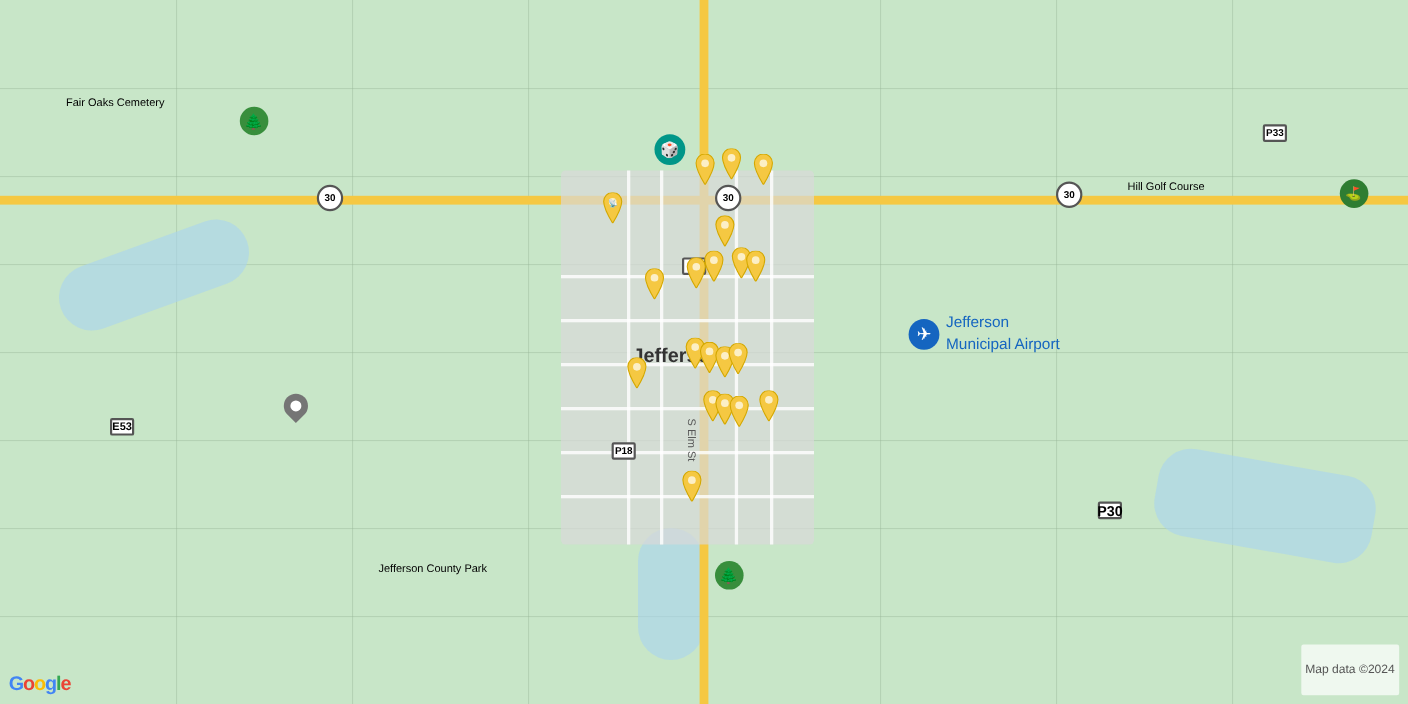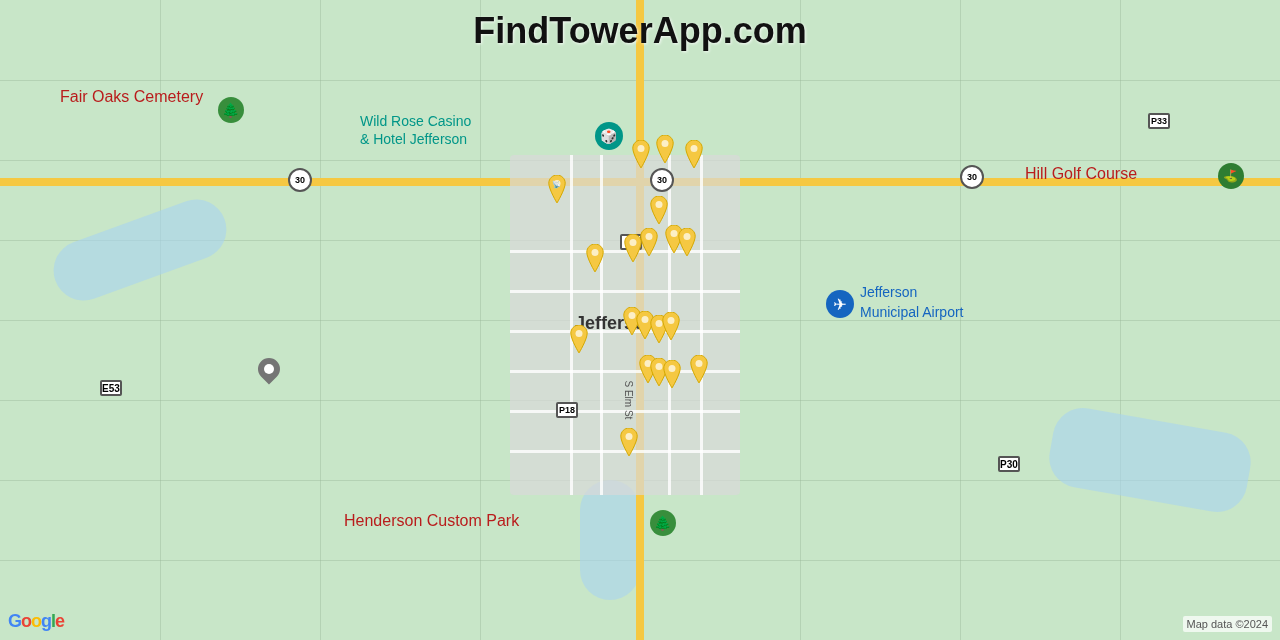--- a/index.html
+++ b/index.html
@@ -91,21 +91,21 @@
 
     
     .map-label {
       position: absolute;
       z-index: 50;
       color: #222;
       font-size: 13px;
       white-space: nowrap;
     }
     .map-label.teal { color: #009688; font-size: 14px; font-weight: 500; }
-    .map-label.green-dark { color: #b91c1c; font-size: 16px; font-weight: 500; }
+    .map-label.green-dark { color: #000000; font-size: 10px; font-weight: 500; }
     .map-label.blue { color: #1565c0; font-size: 14px; font-weight: 500; }
     .map-label.city { color: #333; font-size: 18px; font-weight: bold; }
     .map-label.dark { color: #222; font-size: 13px; font-weight: 500; }
 
     
     .route-badge {
       position: absolute;
       z-index: 60;
       border-radius: 3px;
       font-size: 11px;
@@ -174,21 +174,21 @@
 
     
     #map-data {
       position: absolute;
       bottom: 8px;
       right: 8px;
       z-index: 100;
       font-size: 11px;
       color: #555;
       background: rgba(255,255,255,0.7);
-      padding: 2px 4px;
+      padding: 17px 4px;
       border-radius: 2px;
     }
 
     
     .park-icon {
       position: absolute;
       z-index: 70;
       background: #388e3c;
       border-radius: 50%;
       width: 26px;
@@ -301,21 +301,20 @@
   <div class="road-minor-h" style="top:290px;left:510px;width:230px"></div>
   <div class="road-minor-h" style="top:330px;left:510px;width:230px"></div>
   <div class="road-minor-h" style="top:370px;left:510px;width:230px"></div>
   <div class="road-minor-h" style="top:410px;left:510px;width:230px"></div>
   <div class="road-minor-h" style="top:450px;left:510px;width:230px"></div>
   <div class="road-minor-v" style="left:570px;top:155px;height:340px"></div>
   <div class="road-minor-v" style="left:600px;top:155px;height:340px"></div>
   <div class="road-minor-v" style="left:668px;top:155px;height:340px"></div>
   <div class="road-minor-v" style="left:700px;top:155px;height:340px"></div>
 
-  <div id="page-title">FindTowerApp.com</div>
 
   <div class="tower-pin" style="left:546px;top:175px">
     <svg viewBox="0 0 22 28" fill="none">
         <path d="M11 0C6.5 0 2.8 3.7 2.8 8.2c0 6.2 8.2 19.8 8.2 19.8s8.2-13.6 8.2-19.8C19.2 3.7 15.5 0 11 0z" fill="#f5c842" stroke="#d4a800" stroke-width="1"></path>
         <circle cx="11" cy="8.5" r="3.5" fill="#fff" opacity="0.7"></circle>
         <text x="11" y="12" text-anchor="middle" font-size="7" fill="#555">📡</text>
       </svg>
   </div>
   <div class="tower-pin" style="left:630px;top:140px">
     <svg viewBox="0 0 22 28" fill="none">
@@ -429,37 +428,33 @@
     <svg viewBox="0 0 22 28" fill="none">
         <path d="M11 0C6.5 0 2.8 3.7 2.8 8.2c0 6.2 8.2 19.8 8.2 19.8s8.2-13.6 8.2-19.8C19.2 3.7 15.5 0 11 0z" fill="#f5c842" stroke="#d4a800" stroke-width="1"></path>
         <circle cx="11" cy="8.5" r="3.5" fill="#fff" opacity="0.7"></circle>
       </svg>
   </div>
 
   <div class="park-icon" style="left:218px;top:97px">🌲</div>
   <div class="map-label green-dark" style="left:60px;top:88px">Fair Oaks Cemetery</div>
 
   <div class="casino-icon" style="left:595px;top:122px">🎲</div>
-  <div class="map-label teal" style="left:360px;top:112px;line-height:1.3">
-    <span style="white-space:pre-line">Wild Rose Casino
-&amp; Hotel Jefferson</span>
-  </div>
 
   <div class="golf-icon" style="left:1218px;top:163px">⛳</div>
   <div class="map-label green-dark" style="left:1025px;top:165px">Hill Golf Course</div>
 
   <div class="airport-icon" style="left:826px;top:290px">✈</div>
   <div class="map-label blue" style="left:860px;top:283px;line-height:1.4">
     Jefferson<br>Municipal Airport
   </div>
 
   <div class="custom-pin" style="left:258px;top:358px"></div>
 
   <div class="park-icon" style="left:650px;top:510px">🌲</div>
-  <div class="map-label green-dark" style="left:344px;top:512px">Henderson Custom Park</div>
+  <div class="map-label green-dark" style="left:344px;top:512px">Jefferson County Park</div>
 
   <div class="map-label city" style="left:575px;top:313px">Jefferson</div>
 
   <div class="route-badge route-us" style="left:288px;top:168px">
     <span style="font-size:9px;font-weight:bold">30</span>
   </div>
 
   <div class="route-badge route-us" style="left:650px;top:168px">
     <span style="font-size:9px;font-weight:bold">30</span>
   </div>
@@ -478,21 +473,21 @@
 
   <div class="route-badge route-state" style="left:100px;top:380px">
     <span style="font-size:10px;font-weight:bold">E53</span>
   </div>
 
   <div class="route-badge route-state" style="left:556px;top:402px">
     <span style="font-size:9px;font-weight:bold">P18</span>
   </div>
 
   <div class="route-badge route-state" style="left:998px;top:456px">
-    <span style="font-size:10px;font-weight:bold">P30</span>
+    <span style="font-size:13px;font-weight:bold">P30</span>
   </div>
 
   <div class="street-label" style="left:628px;top:375px;transform:rotate(90deg);transform-origin:left center">S Elm St</div>
 
   <div id="google-logo">
     <span>G</span><span>o</span><span>o</span><span>g</span><span>l</span><span>e</span>
   </div>
 
   <div id="map-data">Map data ©2024</div>
 </div>

